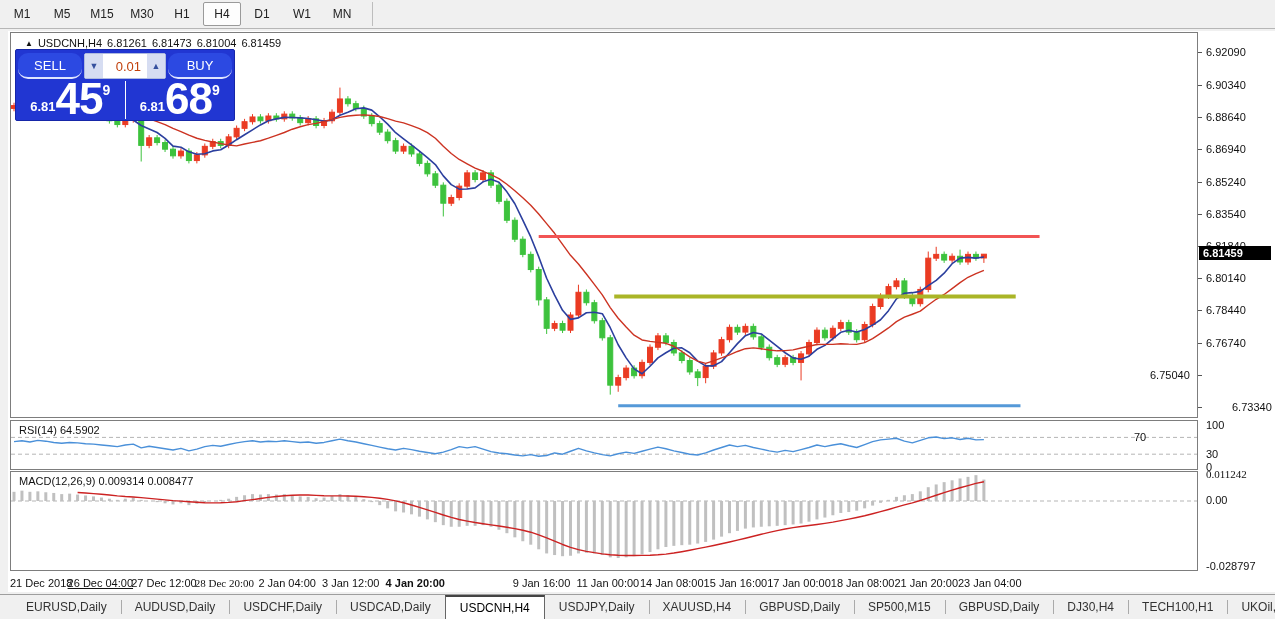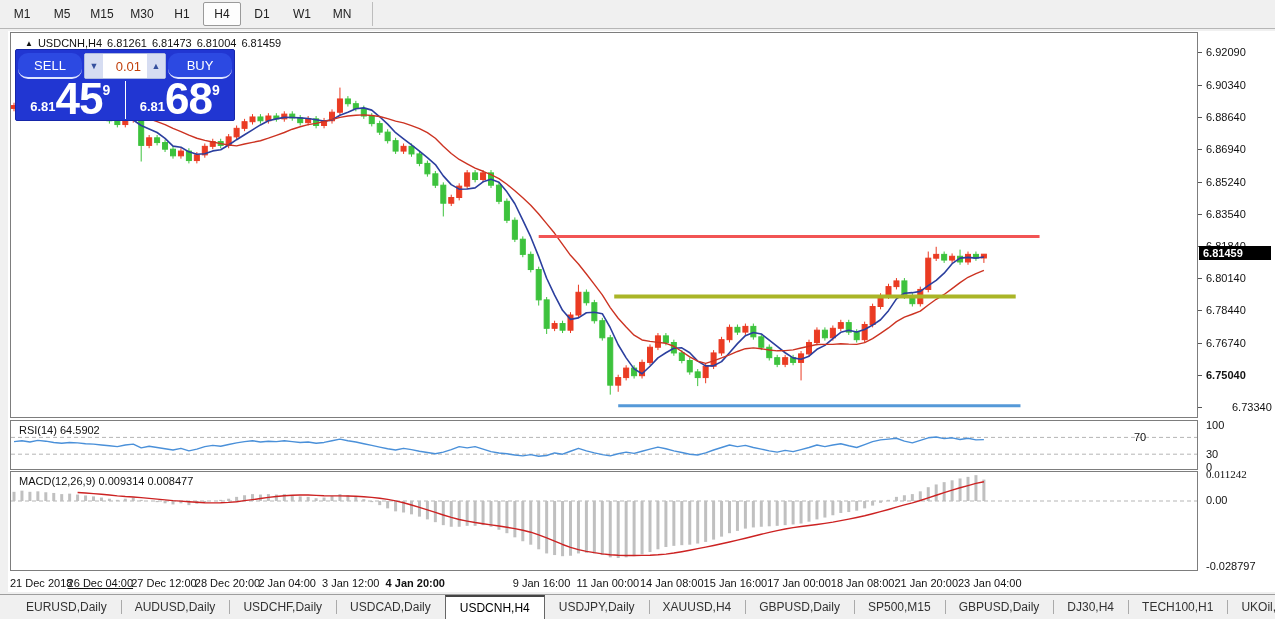--- a/index.html
+++ b/index.html
@@ -513,39 +513,39 @@
         <div class="yaxis-label" style="left: 1198px; top: 176.765px;">6.83540</div>
         <div class="ytick" style="left: 1190px; top: 182.765px;"></div>
         <div class="yaxis-label" style="left: 1198px; top: 208.986px;">6.81840</div>
         <div class="ytick" style="left: 1190px; top: 214.986px;"></div>
         <div class="yaxis-label" style="left: 1198px; top: 241.207px;">6.80140</div>
         <div class="ytick" style="left: 1190px; top: 247.207px;"></div>
         <div class="yaxis-label" style="left: 1198px; top: 273.428px;">6.78440</div>
         <div class="ytick" style="left: 1190px; top: 279.428px;"></div>
         <div class="yaxis-label" style="left: 1198px; top: 305.65px;">6.76740</div>
         <div class="ytick" style="left: 1190px; top: 311.65px;"></div>
-        <div class="yaxis-label" style="left: 1198px; top: 337.871px; font-weight: bold;">6.75040</div>
+        <div class="yaxis-label" style="left: 1142px; top: 337.871px;">6.75040</div>
         <div class="ytick" style="left: 1190px; top: 343.871px;"></div>
         <div class="yaxis-label" style="left: 1224px; top: 370.092px;">6.73340</div>
         <div class="ytick" style="left: 1190px; top: 376.092px;"></div>
         <div class="yaxis-label" style="left: 1198px; top: 387.8px;">100</div>
         <div class="yaxis-label" style="left: 1126px; top: 400.4px;">70</div>
         <div class="yaxis-label" style="left: 1198px; top: 417.2px;">30</div>
         <div class="yaxis-label" style="left: 1198px; top: 429.8px;">0</div>
         <div class="yaxis-label" style="left: 1198px; top: 437.143px; font-family: Liberation Serif, serif;">0.011242</div>
         <div class="yaxis-label" style="left: 1198px; top: 463px;">0.00</div>
         <div class="yaxis-label" style="left: 1198px; top: 529.233px;">-0.028797</div>
       </div>
     <div id="price-tag" style="top: 215.208px;">6.81459</div>
 
     <div id="timeaxis">
         <div class="tlabel" style="left: 0px;">21 Dec 2018</div>
         <div class="tlabel" style="left: 57.6px; text-decoration: underline;">26 Dec 04:00</div>
         <div class="tlabel" style="left: 121.2px;">27 Dec 12:00</div>
-        <div class="tlabel" style="left: 184.8px;">28 Dec 20:00</div>
+        <div class="tlabel" style="left: 184.8px; font-family: Liberation Serif, serif;">28 Dec 20:00</div>
         <div class="tlabel" style="left: 248.4px;">2 Jan 04:00</div>
         <div class="tlabel" style="left: 312px;">3 Jan 12:00</div>
         <div class="tlabel" style="left: 375.6px; font-weight: bold;">4 Jan 20:00</div>
         <div class="tlabel" style="left: 462px; margin-top: 31px;">8 Jan 08:00</div>
         <div class="tlabel" style="left: 502.8px;">9 Jan 16:00</div>
         <div class="tlabel" style="left: 566.4px;">11 Jan 00:00</div>
         <div class="tlabel" style="left: 630px;">14 Jan 08:00</div>
         <div class="tlabel" style="left: 693.6px;">15 Jan 16:00</div>
         <div class="tlabel" style="left: 757.2px;">17 Jan 00:00</div>
         <div class="tlabel" style="left: 820.8px;">18 Jan 08:00</div>

